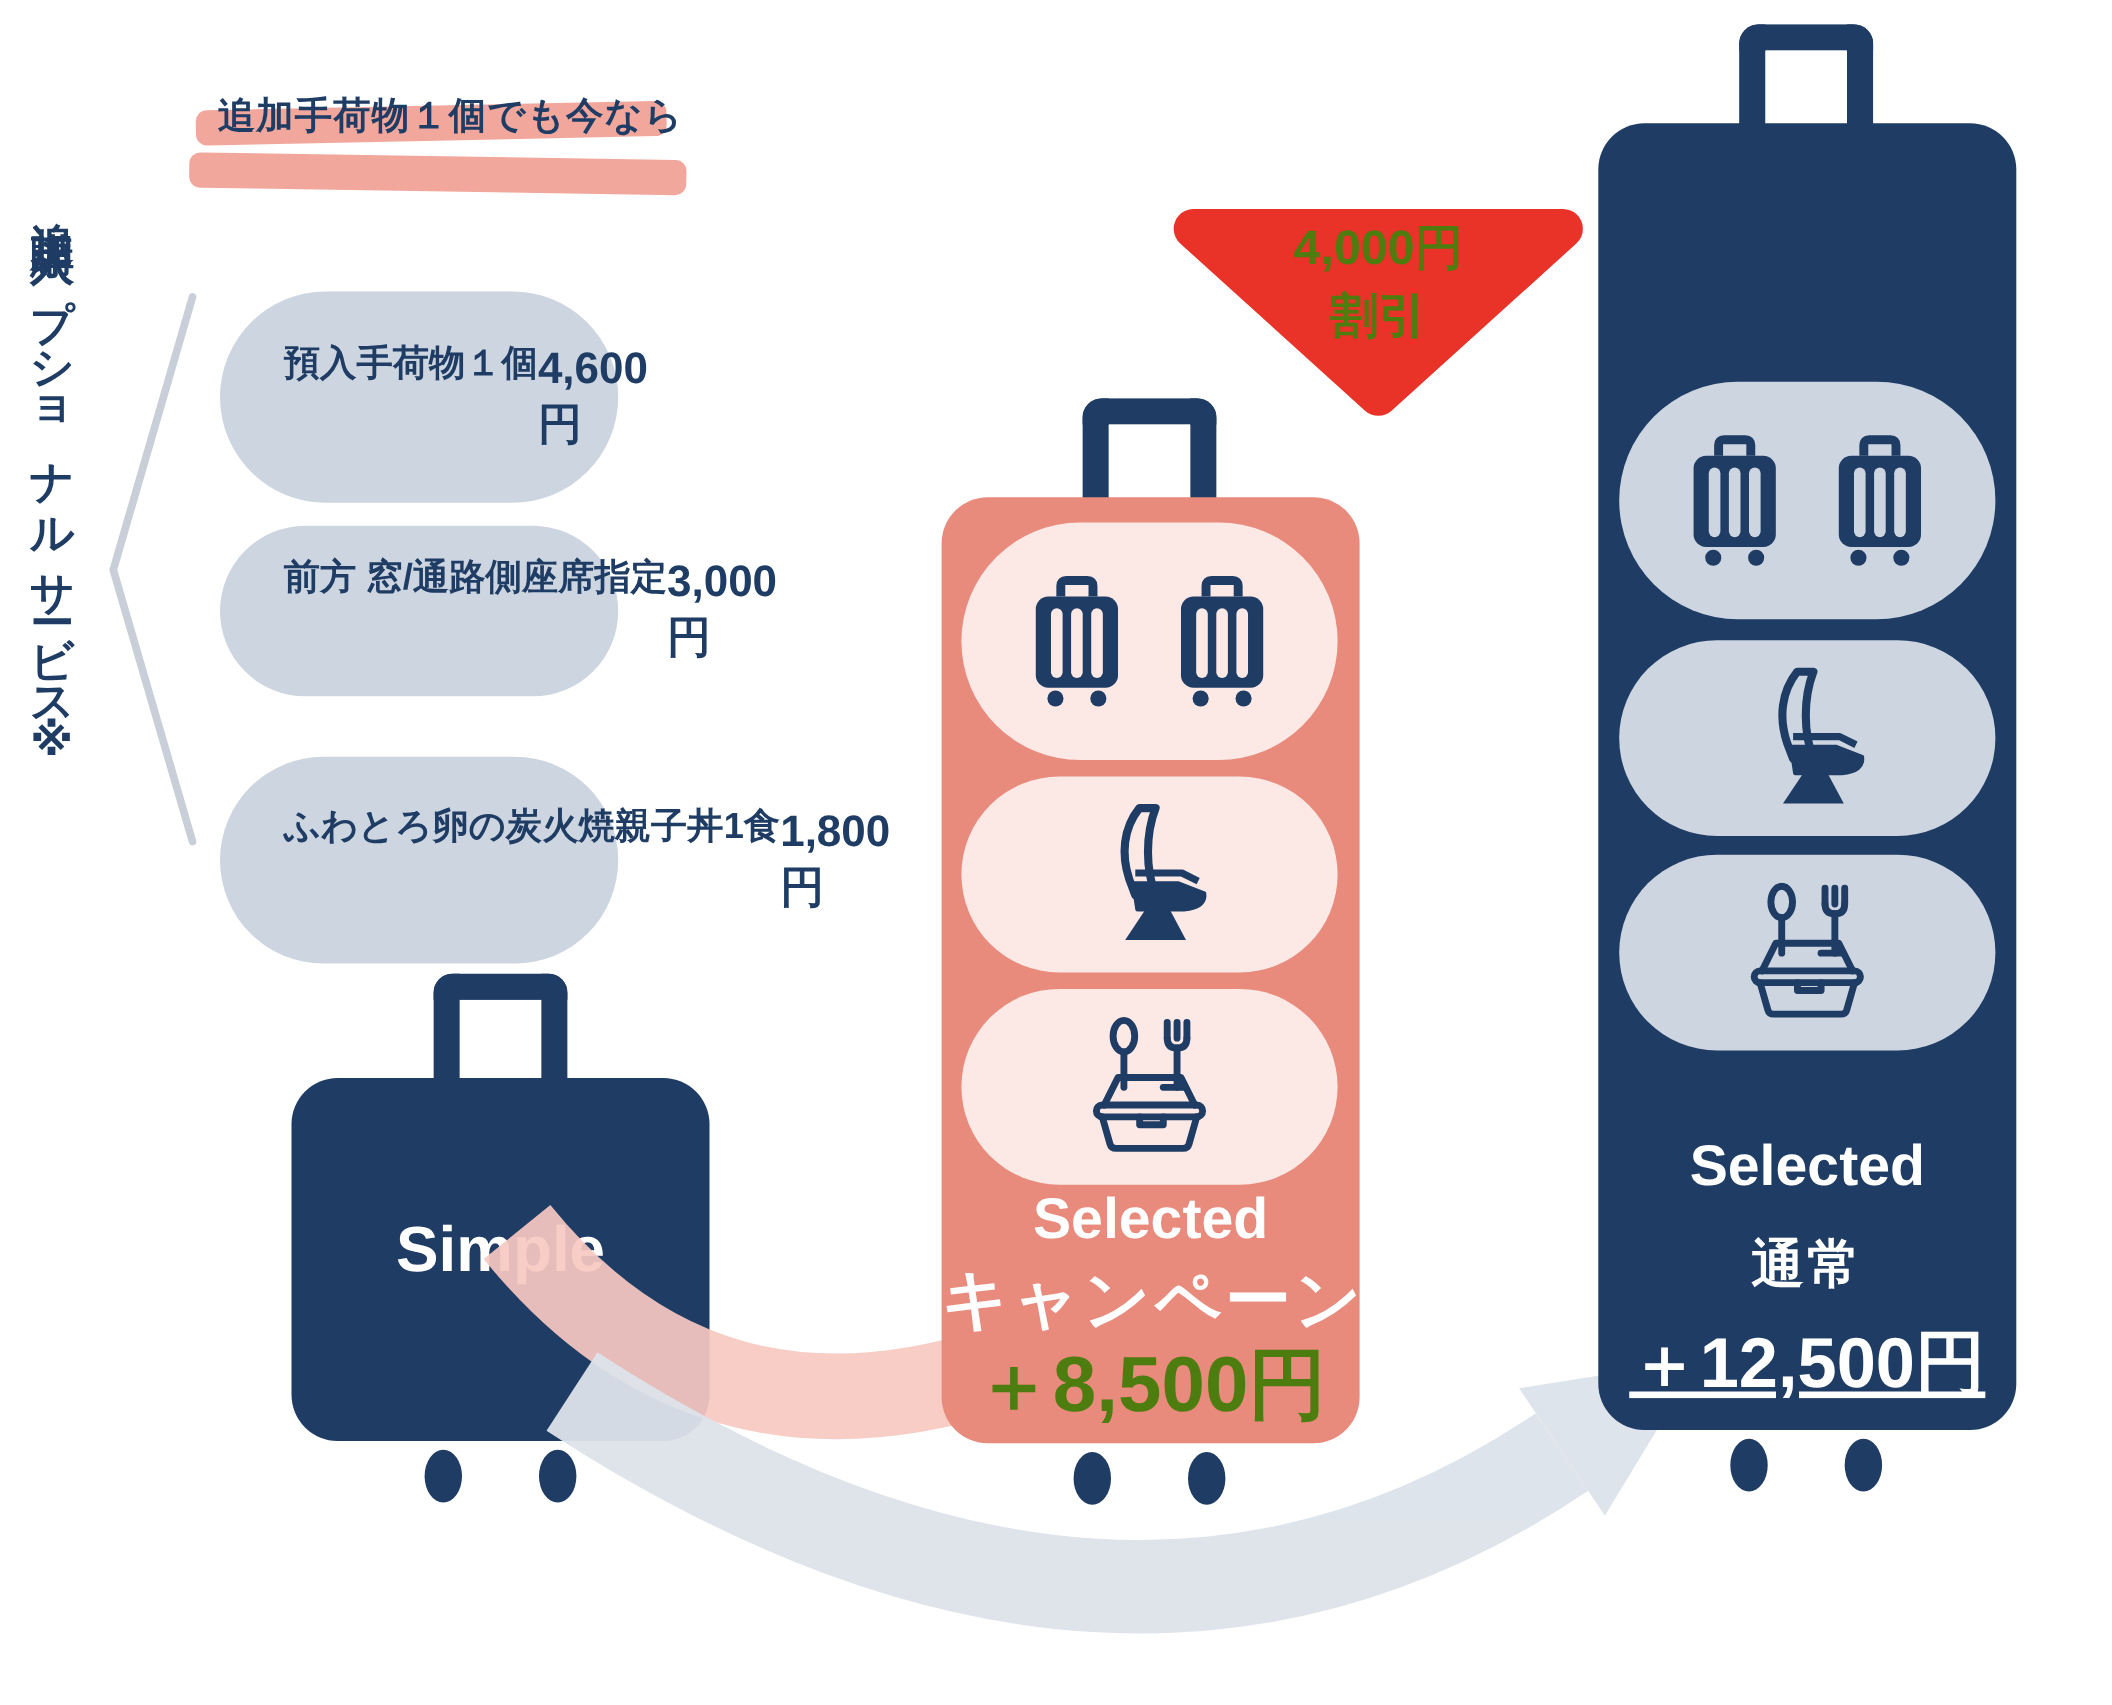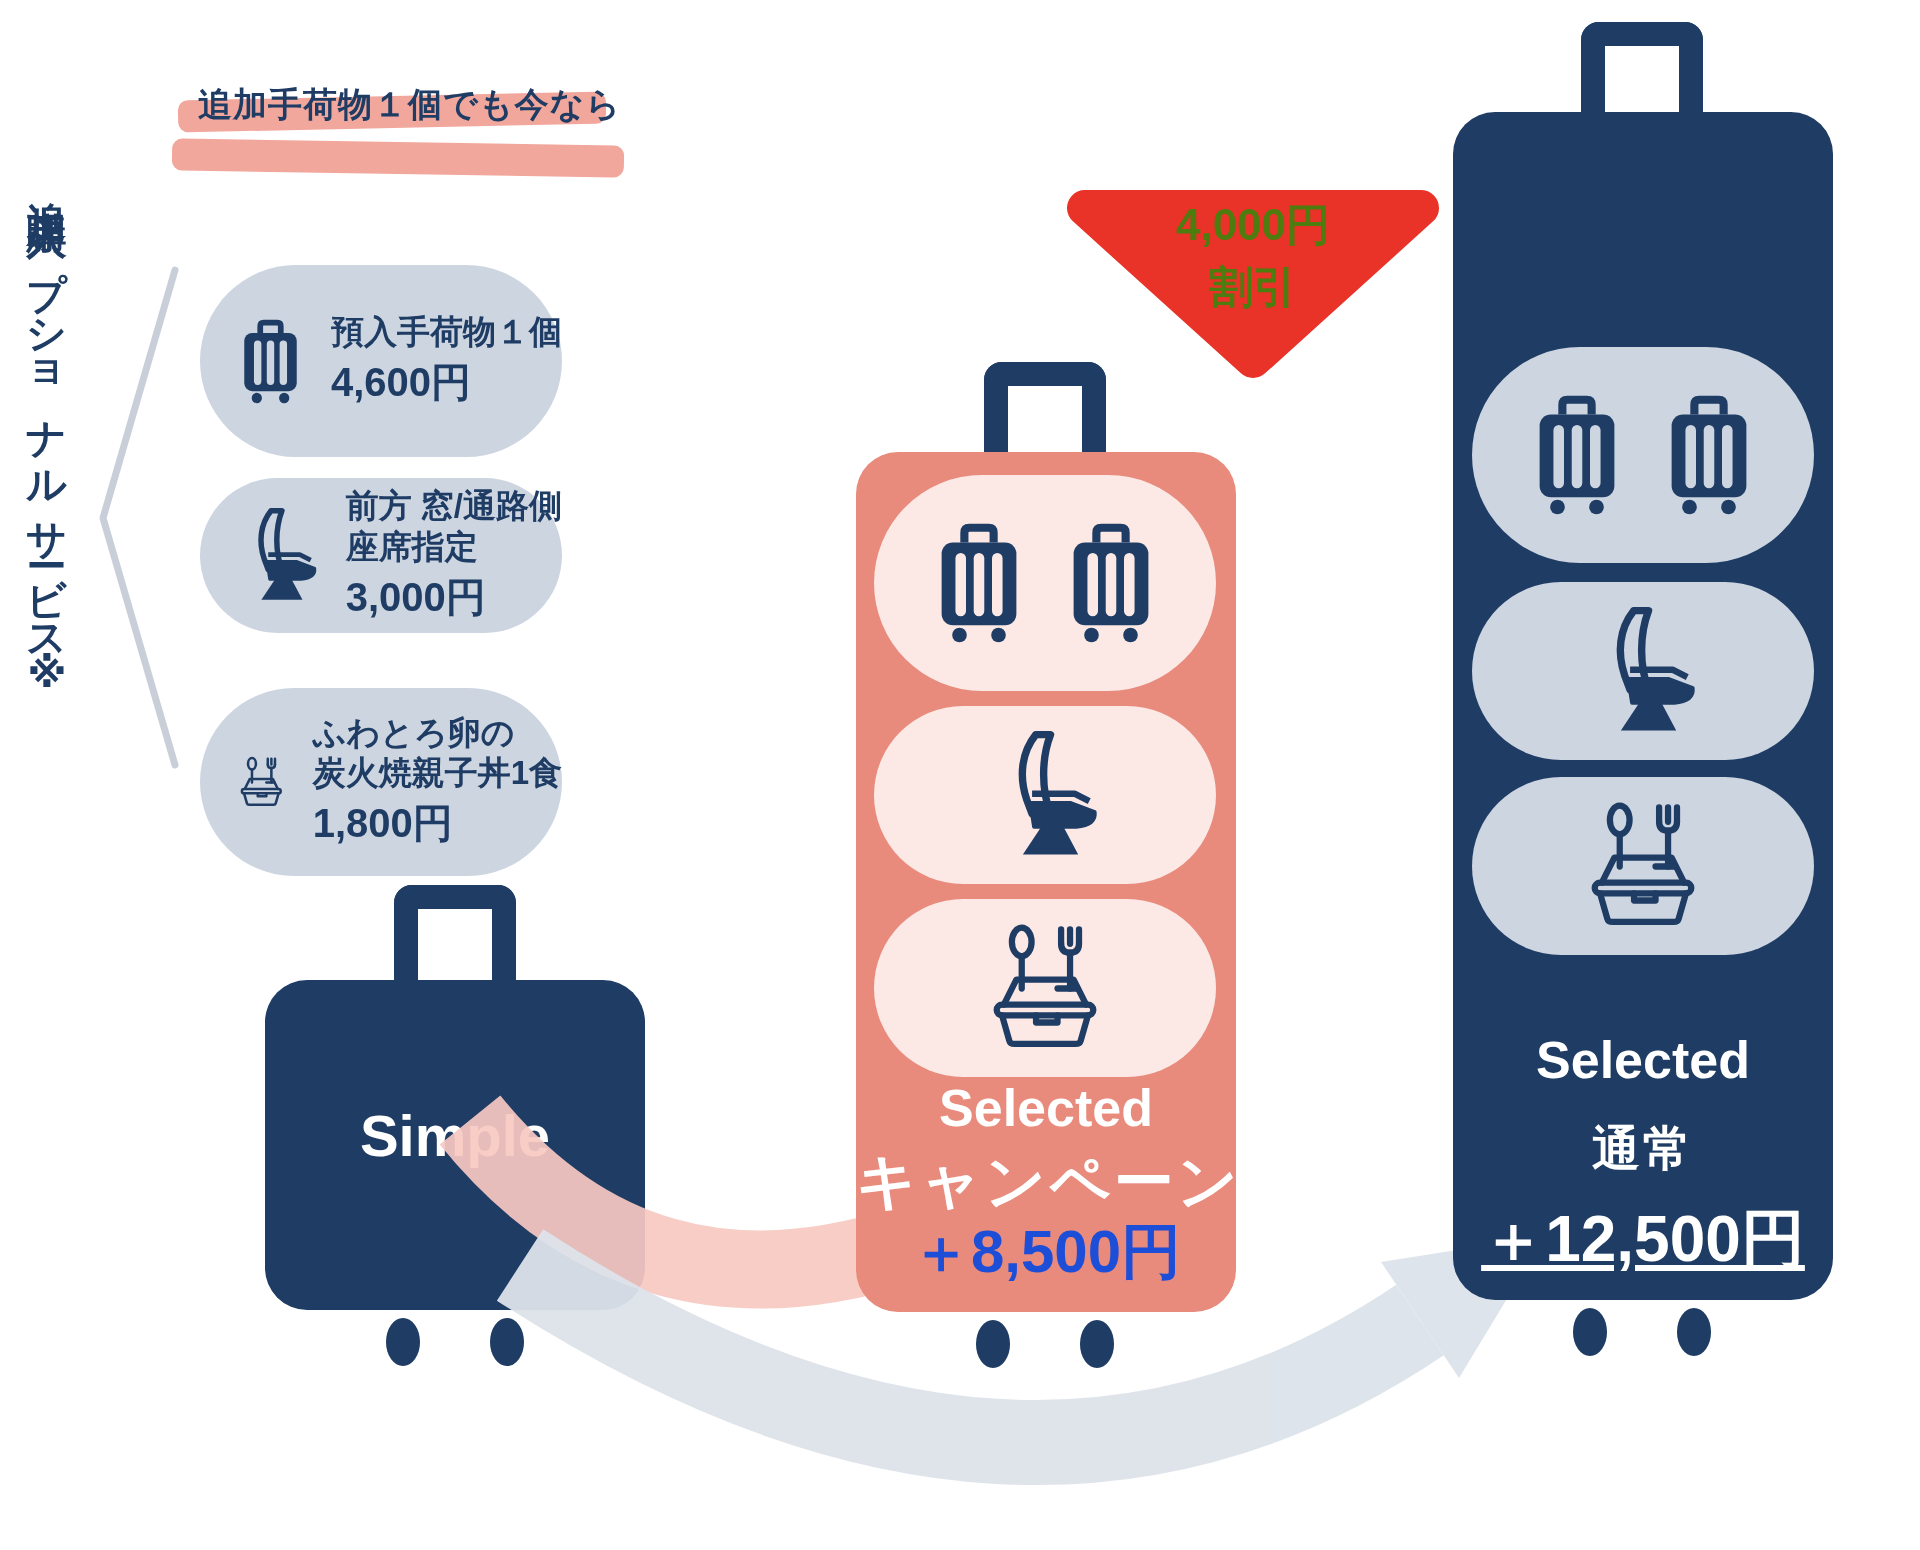--- a/index.html
+++ b/index.html
@@ -14,21 +14,21 @@
   .headline-line.l2{left:198px;top:128px;}
   
   .vertical-label{position:absolute;left:20px;top:170px;writing-mode:vertical-rl;text-orientation:upright;
                   font-size:40px;font-weight:bold;color:#1e3c64;letter-spacing:5px;z-index:3;}
   
   .option-pill{position:absolute;left:200px;width:362px;border-radius:120px;background:#cdd5e1;
                display:flex;align-items:center;padding-left:34px;box-sizing:border-box;gap:24px;z-index:3;color:#1e3c64;}
   .option-pill.p1{top:265px;height:192px;}
   .option-pill.p2{top:478px;height:155px;}
   .option-pill.p3{top:688px;height:188px;}
-  .opt-text{display:flex;flex-direction:column;}
+  .opt-text{display:flex;}
   .opt-title{font-size:33px;font-weight:bold;color:#1e3c64;line-height:1.22;white-space:nowrap;}
   .opt-price{font-size:40px;font-weight:bold;color:#1e3c64;margin-top:3px;}
   
   .case-handle{position:absolute;border:24px solid #1e3c64;border-bottom:none;
                border-radius:18px 18px 0 0;box-sizing:border-box;width:122px;}
   .case-body{position:absolute;border-radius:42px;width:380px;}
   .wheel{position:absolute;width:34px;height:48px;border-radius:50%;background:#1e3c64;}
   .case-pill{position:absolute;width:342px;border-radius:120px;display:flex;align-items:center;justify-content:center;gap:28px;}
   .pill-pink{background:#fce9e5;--slot:#fce9e5;}
   .pill-blue{background:#cdd5e1;--slot:#cdd5e1;}
@@ -151,21 +151,21 @@
         <use href="#icon-seat"></use>
       </svg>
   </div>
   <div class="case-pill pill-pink" style="left:874px;top:899px;height:178px;">
     <svg class="icon" width="136" height="129">
         <use href="#icon-meal"></use>
       </svg>
   </div>
   <div class="case-label" style="left:856px;top:1078px;font-size:52px;">Selected</div>
   <div class="case-label" style="left:856px;top:1142px;font-size:60px;letter-spacing:3px;">キャンペーン</div>
-  <div class="case-label" style="left:856px;top:1212px;font-size:60px;color:#1d4ed8;">＋8,500円</div>
+  <div class="case-label" style="left:856px;top:1212px;font-size:71px;color:#4d7c0f;">＋8,500円</div>
   <div class="wheel" style="left:976px;top:1320px;"></div>
   <div class="wheel" style="left:1080px;top:1320px;"></div>
 
   <div class="case-handle" style="left:1581px;top:22px;height:95px;"></div>
   <div class="case-body" style="left:1453px;top:112px;height:1188px;background:#1e3c64;"></div>
   <div class="case-pill pill-blue" style="left:1472px;top:347px;height:216px;">
     <svg class="icon" width="104" height="130">
         <use href="#icon-suitcase"></use>
       </svg>
     <svg class="icon" width="104" height="130">

